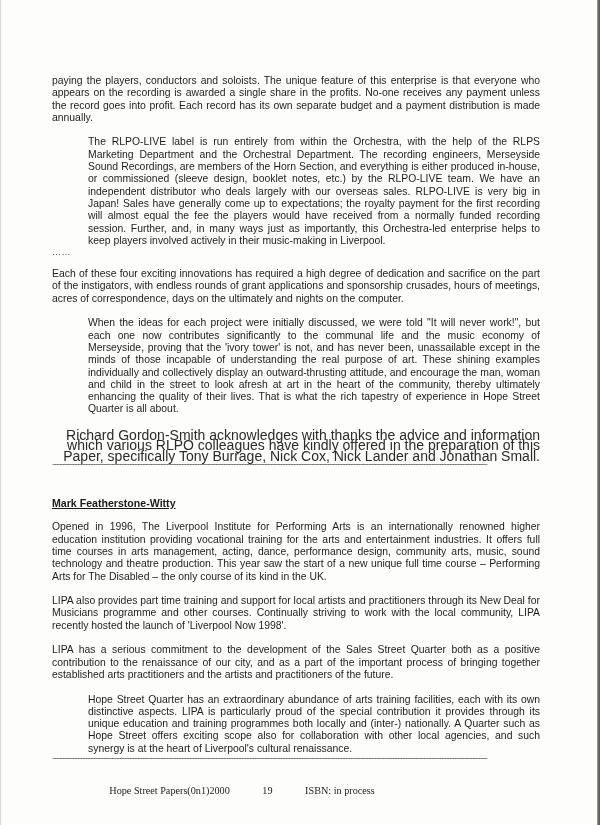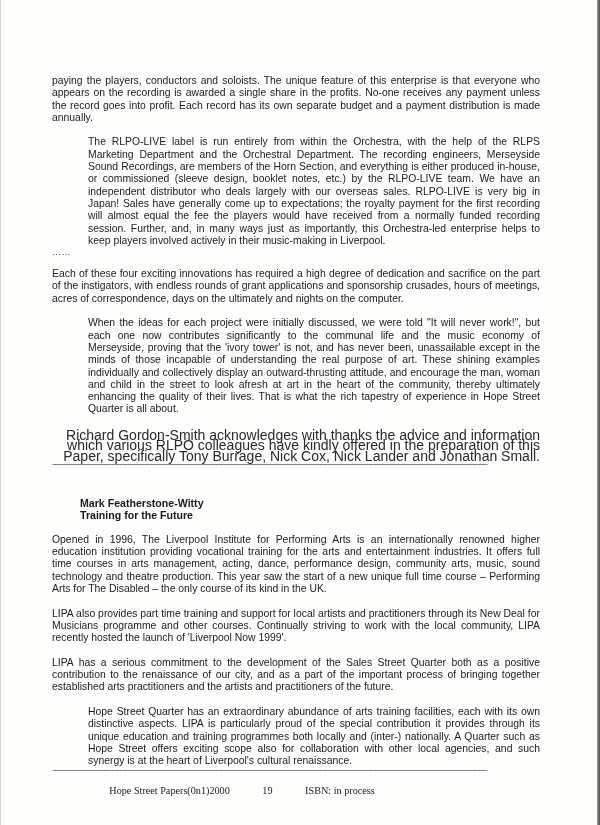--- a/index.html
+++ b/index.html
@@ -77,21 +77,21 @@
   }
   .author-block {
     margin-top: 29px;
     margin-bottom: 12px;
     font-weight: bold;
     font-size: 10.6px;
     line-height: 12.4px;
     color: #1a1a1a;
   }
   .author-block div {
-    margin-left: 28px;
+    text-decoration: underline;
   }
   .footer {
     position: absolute;
     top: 785px;
     left: 0;
     width: 484px;
     text-align: center;
     font-family: "Liberation Serif", serif;
     font-size: 10.2px;
     color: #222;
@@ -114,25 +114,24 @@
   <p class="para last-in-block">The RLPO-LIVE label is run entirely from within the Orchestra, with the help of the RLPS Marketing Department and the Orchestral Department.  The recording engineers, Merseyside Sound Recordings, are members of the Horn Section, and everything is either produced in-house, or commissioned (sleeve design, booklet notes, etc.) by the RLPO-LIVE team.  We have an independent distributor who deals largely with our overseas sales.  RLPO-LIVE is very big in Japan!  Sales have generally come up to expectations; the royalty payment for the first recording will almost equal the fee the players would have received from a normally funded recording session.  Further, and, in many ways just as importantly, this Orchestra-led enterprise helps to keep players involved actively in their music-making in Liverpool.</p>
   <div class="ellipsis">……</div>
   <p class="para">Each of these four exciting innovations has required a high degree of dedication and sacrifice on the part of the instigators, with endless rounds of grant applications and sponsorship crusades, hours of meetings, acres of correspondence, days on the ultimately and nights on the computer.</p>
   <p class="para last-in-block">When the ideas for each project were initially discussed, we were told "It will never work!", but each one now contributes significantly to the communal life and the music economy of Merseyside, proving that the 'ivory tower' is not, and has never been, unassailable except in the minds of those incapable of understanding the real purpose of art.  These shining examples individually and collectively display an outward-thrusting attitude, and encourage the man, woman and child in the street to look afresh at art in the heart of the community, thereby ultimately enhancing the quality of their lives.   That is what the rich tapestry of experience in Hope Street Quarter is all about.</p>
 
   <p class="ack">Richard Gordon-Smith acknowledges with thanks the advice and information which various RLPO colleagues have kindly offered in the preparation of this Paper, specifically Tony Burrage, Nick Cox, Nick Lander and Jonathan Small.</p>
   <div class="separator">~~~~~~~~~~~~~~~~~~~~~~~~~~~~~~~~~~~~~~~~~~~~~~~~~~~~~~~~~~~~~~~~~~~~~~~~~~~~~~~~~~~~~~~~~~~~~~~~~~~~~~~~~~~~~~~~~~~~~~~~~~~~~~~~~~~~~~~~~~~~~~~~~~~~~~~~~~~~~~~~~~~~~~~</div>
 
   <div class="author-block">
     <div>Mark Featherstone-Witty</div>
-    <div>Training for the Future</div>
   </div>
 
   <p class="para">Opened in 1996, The Liverpool Institute for Performing Arts is an internationally renowned higher education institution providing vocational training for the arts and entertainment industries.  It offers full time courses in arts management, acting, dance, performance design, community arts, music, sound technology and theatre production.  This year saw the start of a new unique full time course – Performing Arts for The Disabled – the only course of its kind in the UK.</p>
-  <p class="para">LIPA also provides part time training and support for local artists and practitioners through its New Deal for Musicians programme and other courses.  Continually striving to work with the local community, LIPA recently hosted the launch of 'Liverpool Now 1999'.</p>
+  <p class="para">LIPA also provides part time training and support for local artists and practitioners through its New Deal for Musicians programme and other courses.  Continually striving to work with the local community, LIPA recently hosted the launch of 'Liverpool Now 1998'.</p>
   <p class="para">LIPA has a serious commitment to the development of the Sales Street Quarter both as a positive contribution to the renaissance of our city, and as a part of the important process of bringing together established arts practitioners and the artists and practitioners of the future.</p>
   <p class="para last-in-block">Hope Street Quarter has an extraordinary abundance of arts training facilities, each with its own distinctive aspects.   LIPA is particularly proud of the special contribution it provides through its unique education and training programmes both locally and (inter-) nationally.  A Quarter such as Hope Street offers exciting scope also for collaboration with other local agencies, and such synergy is at the heart of Liverpool's cultural renaissance.</p>
   <div class="separator">~~~~~~~~~~~~~~~~~~~~~~~~~~~~~~~~~~~~~~~~~~~~~~~~~~~~~~~~~~~~~~~~~~~~~~~~~~~~~~~~~~~~~~~~~~~~~~~~~~~~~~~~~~~~~~~~~~~~~~~~~~~~~~~~~~~~~~~~~~~~~~~~~~~~~~~~~~~~~~~~~~~~~~~</div>
 
 </div>
 
 <div class="footer">
   <span class="f-title">Hope Street Papers(0n1)2000</span>
   <span class="f-page">19</span>
   <span class="f-isbn">ISBN: in process</span>

